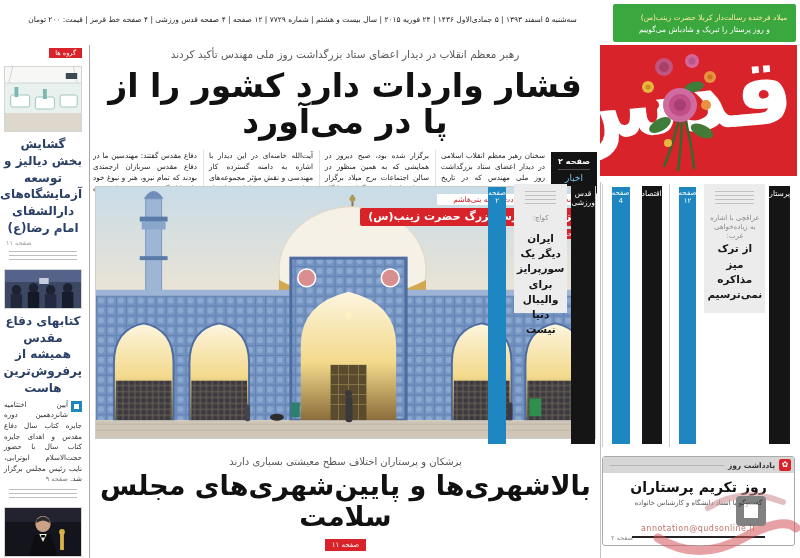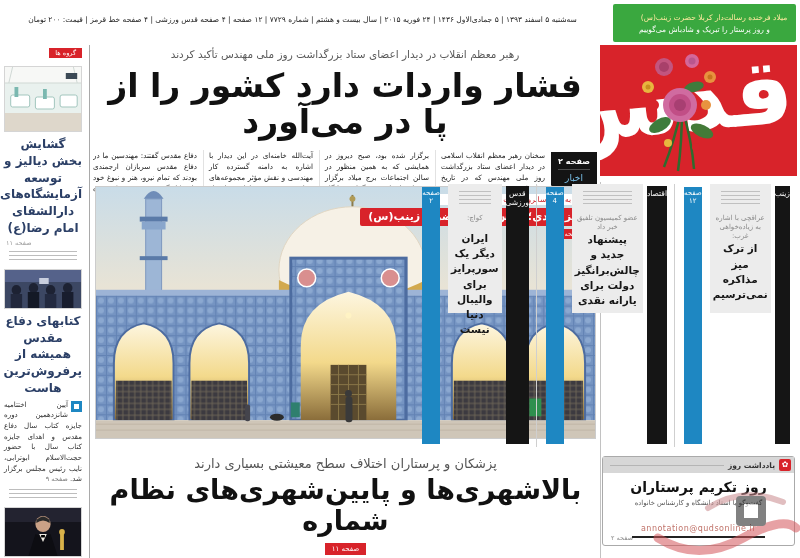--- a/index.html
+++ b/index.html
@@ -48,21 +48,21 @@
   .lead-col:last-child{border-left:none;padding-left:0;}
   
   .photo{position:absolute;left:95px;top:186px;width:501px;height:253px;border:1px solid #ccc;overflow:hidden;}
   .photo svg{display:block;width:100%;height:100%;}
   .ov-kicker{position:absolute;top:7px;right:8px;background:#ffffff;color:#cc2127;font-size:7.5px;padding:1px 16px;}
   .ov-title{position:absolute;top:21px;right:8px;background:#d8232a;color:#fff;font-size:11px;font-weight:bold;
             padding:2px 8px 3px;border-radius:2px;}
   .ov-page{position:absolute;top:42px;right:8px;background:#d8232a;color:#fff;font-size:6.5px;padding:1px 6px;}
   
   .bottom-story{position:absolute;left:95px;top:456px;width:501px;text-align:center;}
-  .bs-kicker{font-size:13px;color:#555;}
+  .bs-kicker{font-size:10px;color:#555;}
   .bs-headline{font-size:27px;font-weight:bold;color:#111;margin-top:3px;letter-spacing:-0.5px;}
   .red-tag{display:inline-block;background:#d8232a;color:#fff;font-size:7px;padding:2px 7px;margin-top:6px;}
   
   .right-rail{position:absolute;left:602px;top:184px;width:195px;height:263px;display:flex;}
   .rr-col{flex:1;padding:0 3px;border-left:1px solid #cfcfcf;display:flex;flex-direction:row;}
   .rr-col:last-child{border-left:none;}
   .rr-tab{background:#151515;color:#fff;font-size:7.5px;text-align:center;padding:3px 0;margin:2px 4px 3px;}
   .rr-panel{background:#ececec;padding:5px 3px 3px;height:129px;}
   .rr-rules{height:14px;margin:2px 8px 9px;background:repeating-linear-gradient(to bottom,#c0c0c0 0 1px,transparent 1px 4px);}
   .rr-kicker{font-size:7px;color:#8a8a8a;text-align:center;min-height:17px;line-height:1.3;}
@@ -270,28 +270,28 @@
       <rect x="436" y="214" width="12" height="18" fill="#2f8f4e"></rect>
       <rect x="196" y="218" width="9" height="15" fill="#2f7f6e"></rect>
     </svg>
     <div class="ov-kicker">به بهانه سالروز ولادت عقیله بنی‌هاشم</div>
     <div class="ov-title">عزتمندی؛ درس بزرگ حضرت زینب(س)</div>
     <div class="ov-page">صفحه ۶</div>
   </div>
 
   <div class="bottom-story">
     <div class="bs-kicker">پزشکان و پرستاران اختلاف سطح معیشتی بسیاری دارند</div>
-    <div class="bs-headline">بالاشهری‌ها و پایین‌شهری‌های نظام شماره</div>
+    <div class="bs-headline">بالاشهری‌ها و پایین‌شهری‌های مجلس سلامت</div>
     <div><span class="red-tag">صفحه ۱۱</span></div>
   </div>
 
   <div class="right-rail">
 
     <div class="rr-col">
-      <div class="rr-tab">زینب</div>
+      <div class="rr-tab">پرستار</div>
       <div class="rr-panel">
         <div class="rr-rules"></div>
         <div class="rr-kicker">عراقچی با اشاره به زیاده‌خواهی غرب:</div>
         <div class="rr-headline">از ترک میز مذاکره نمی‌ترسیم</div>
       </div>
       <div class="rr-photo">
         <svg viewBox="0 0 60 87" preserveAspectRatio="none">
           <rect width="60" height="87" fill="#c8c8c8"></rect>
           <ellipse cx="30" cy="32" rx="14" ry="16" fill="#d8a882"></ellipse>
           <path d="M16,28 Q16,12 30,12 Q44,12 44,28 L44,22 Q30,14 16,22 Z" fill="#2a2a2a"></path>
@@ -300,25 +300,20 @@
           <path d="M26,56 L30,64 L34,56 Z" fill="#f2f2f2"></path>
           <rect x="40" y="64" width="5" height="23" fill="#111" transform="rotate(-14 42 75)"></rect>
           <circle cx="44" cy="62" r="3.5" fill="#111"></circle>
         </svg>
       </div>
       <div class="rr-tag">صفحه ۱۲</div>
     </div>
 
     <div class="rr-col">
       <div class="rr-tab">اقتصاد</div>
-      <div class="rr-panel">
-        <div class="rr-rules"></div>
-        <div class="rr-kicker">عضو کمیسیون تلفیق خبر داد</div>
-        <div class="rr-headline">پیشنهاد جدید و چالش‌برانگیز دولت برای یارانه نقدی</div>
-      </div>
       <div class="rr-photo">
         <svg viewBox="0 0 60 87" preserveAspectRatio="none">
           <rect width="60" height="87" fill="#e4e4e4"></rect>
           <ellipse cx="30" cy="33" rx="14" ry="16" fill="#e2b894"></ellipse>
           <path d="M16,30 Q18,18 30,16 Q42,18 44,30 L44,26 Q42,22 38,21 Q30,19 22,21 Q18,22 16,26 Z" fill="#9a9a9a"></path>
           <path d="M20,40 Q30,50 40,40 L40,46 Q30,52 20,46 Z" fill="#8a8078"></path>
           <path d="M8,87 L18,58 Q30,66 42,58 L52,87 Z" fill="#4a4a52"></path>
           <path d="M26,58 L30,66 L34,58 Z" fill="#e8e8f0"></path>
         </svg>
       </div>

